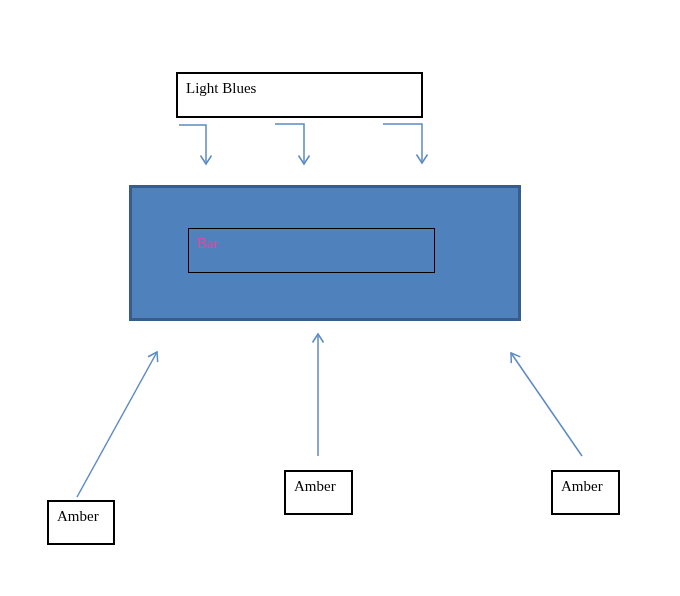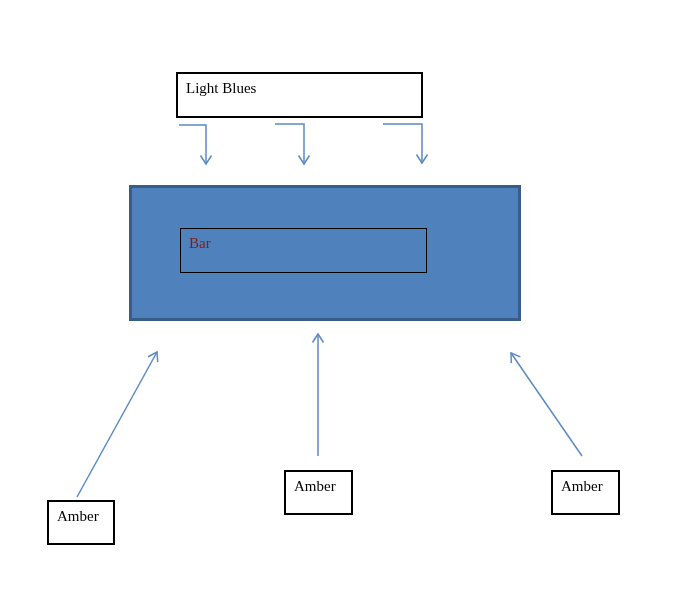--- a/index.html
+++ b/index.html
@@ -38,26 +38,26 @@
   }
   .main-box {
     position: absolute;
     left: 129px; top: 185px;
     width: 392px; height: 136px;
     background: var(--main-box-fill);
     border: 3px solid var(--main-box-border);
   }
   .bar-box {
     position: absolute;
-    left: 180px; top: 228px;
+    left: 188px; top: 228px;
     width: 247px; height: 45px;
     background: transparent;
     border: 1px solid var(--box-border);
     font-size: 15px;
-    color: #7f1d1d;
+    color: #ec4899;
     padding: 5px 8px;
     line-height: 1.3;
   }
   .amber-left  { left: 47px;  top: 500px; width: 68px; height: 45px; }
   .amber-mid   { left: 284px; top: 470px; width: 69px; height: 45px; }
   .amber-right { left: 551px; top: 470px; width: 69px; height: 45px; }
   .arrow-layer {
     position: absolute;
     left: 0; top: 0;
     width: 680px; height: 596px;

